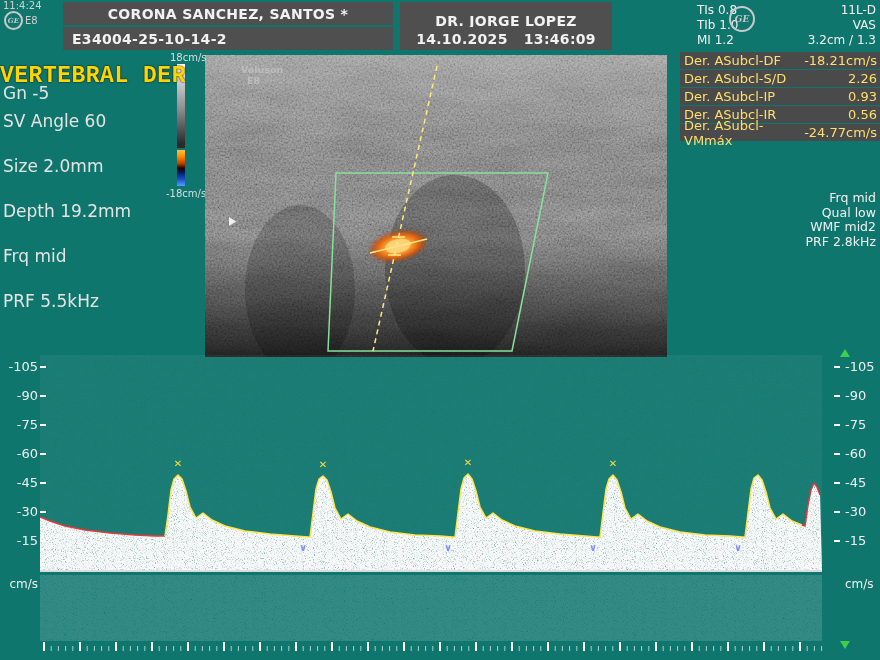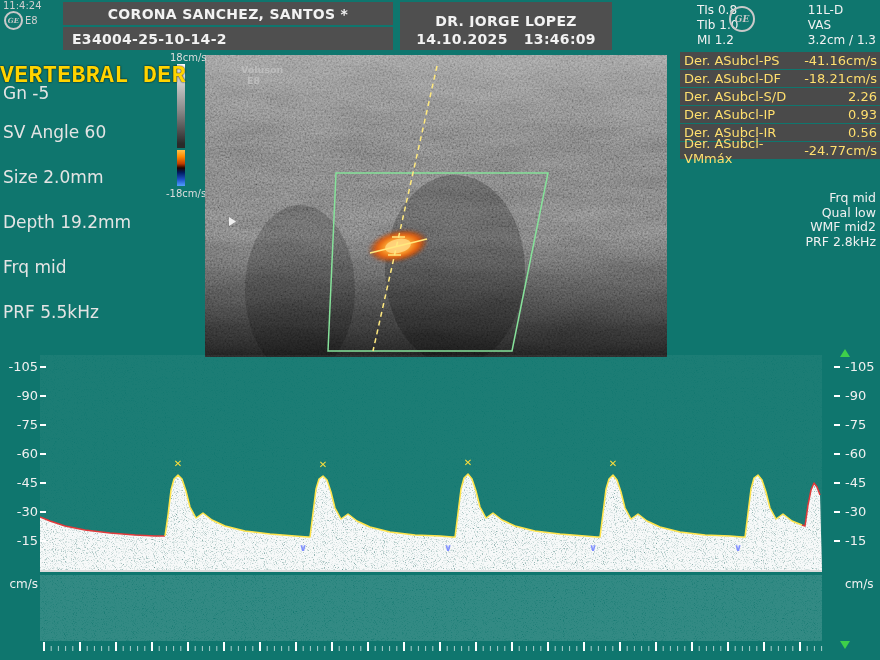--- a/index.html
+++ b/index.html
@@ -57,30 +57,30 @@
   </div>
 
   <div class="abs t12" style="left:697px;top:3px;color:#f2f2f2">
     <div>TIs 0.8</div>
     <div>TIb 1.0</div>
     <div>MI 1.2</div>
   </div>
   <div class="gelogo abs" style="left:729px;top:6px;width:22px;height:22px;font-size:9px">
     <span>GE</span>
   </div>
-  <div class="abs t12" style="right:4px;top:3px;color:#f2f2f2">
+  <div class="abs t12" style="right:4px;top:3px;text-align:right;color:#f2f2f2">
     <div>11L-D</div>
     <div>VAS</div>
     <div>3.2cm / 1.3</div>
   </div>
 
   <div class="abs leftparams" style="left:3px;top:56px">
     <div>Gn -5</div>
   </div>
-  <div class="abs leftparams" style="left:3px;top:95px">
+  <div class="abs leftparams" style="left:3px;top:84px">
     <div>SV Angle 60</div>
     <div>Size  2.0mm</div>
     <div>Depth 19.2mm</div>
     <div>Frq mid</div>
     <div>PRF 5.5kHz</div>
   </div>
 
   <div class="abs annotation" style="left:0;top:63px;z-index:5">VERTEBRAL DER</div>
 
   <div class="abs t10" style="left:170px;top:52px;color:#ddd;z-index:4">18cm/s</div>
@@ -140,24 +140,20 @@
     <line x1="232" y1="11" x2="168" y2="296" stroke="#ffe97f" stroke-width="1.5" stroke-dasharray="5 4"></line>
     <line x1="165" y1="198" x2="222" y2="184" stroke="#ffe97f" stroke-width="1.5"></line>
     <line x1="187" y1="182" x2="200" y2="182" stroke="#ffe97f" stroke-width="1.5"></line>
     <line x1="183" y1="200" x2="196" y2="200" stroke="#ffe97f" stroke-width="1.5"></line>
     <polygon points="24,162 31,166.5 24,171" fill="#efefef"></polygon>
     <text x="36" y="18" font-size="9.5" font-weight="bold" fill="#bdbdbd">Voluson</text>
     <text x="42" y="29" font-size="9.5" font-weight="bold" fill="#bdbdbd">E8</text>
   </svg>
 
   <div class="mpanel abs" style="left:680px;top:52px;width:200px">
-    <div class="mrow">
-      <span>Der. ASubcl-PS</span>
-      <span>-41.16cm/s</span>
-      </div>
     <div class="mrow">
       <span>Der. ASubcl-DF</span>
       <span>-18.21cm/s</span>
       </div>
     <div class="mrow">
       <span>Der. ASubcl-S/D</span>
       <span>2.26</span>
       </div>
     <div class="mrow">
       <span>Der. ASubcl-IP</span>

